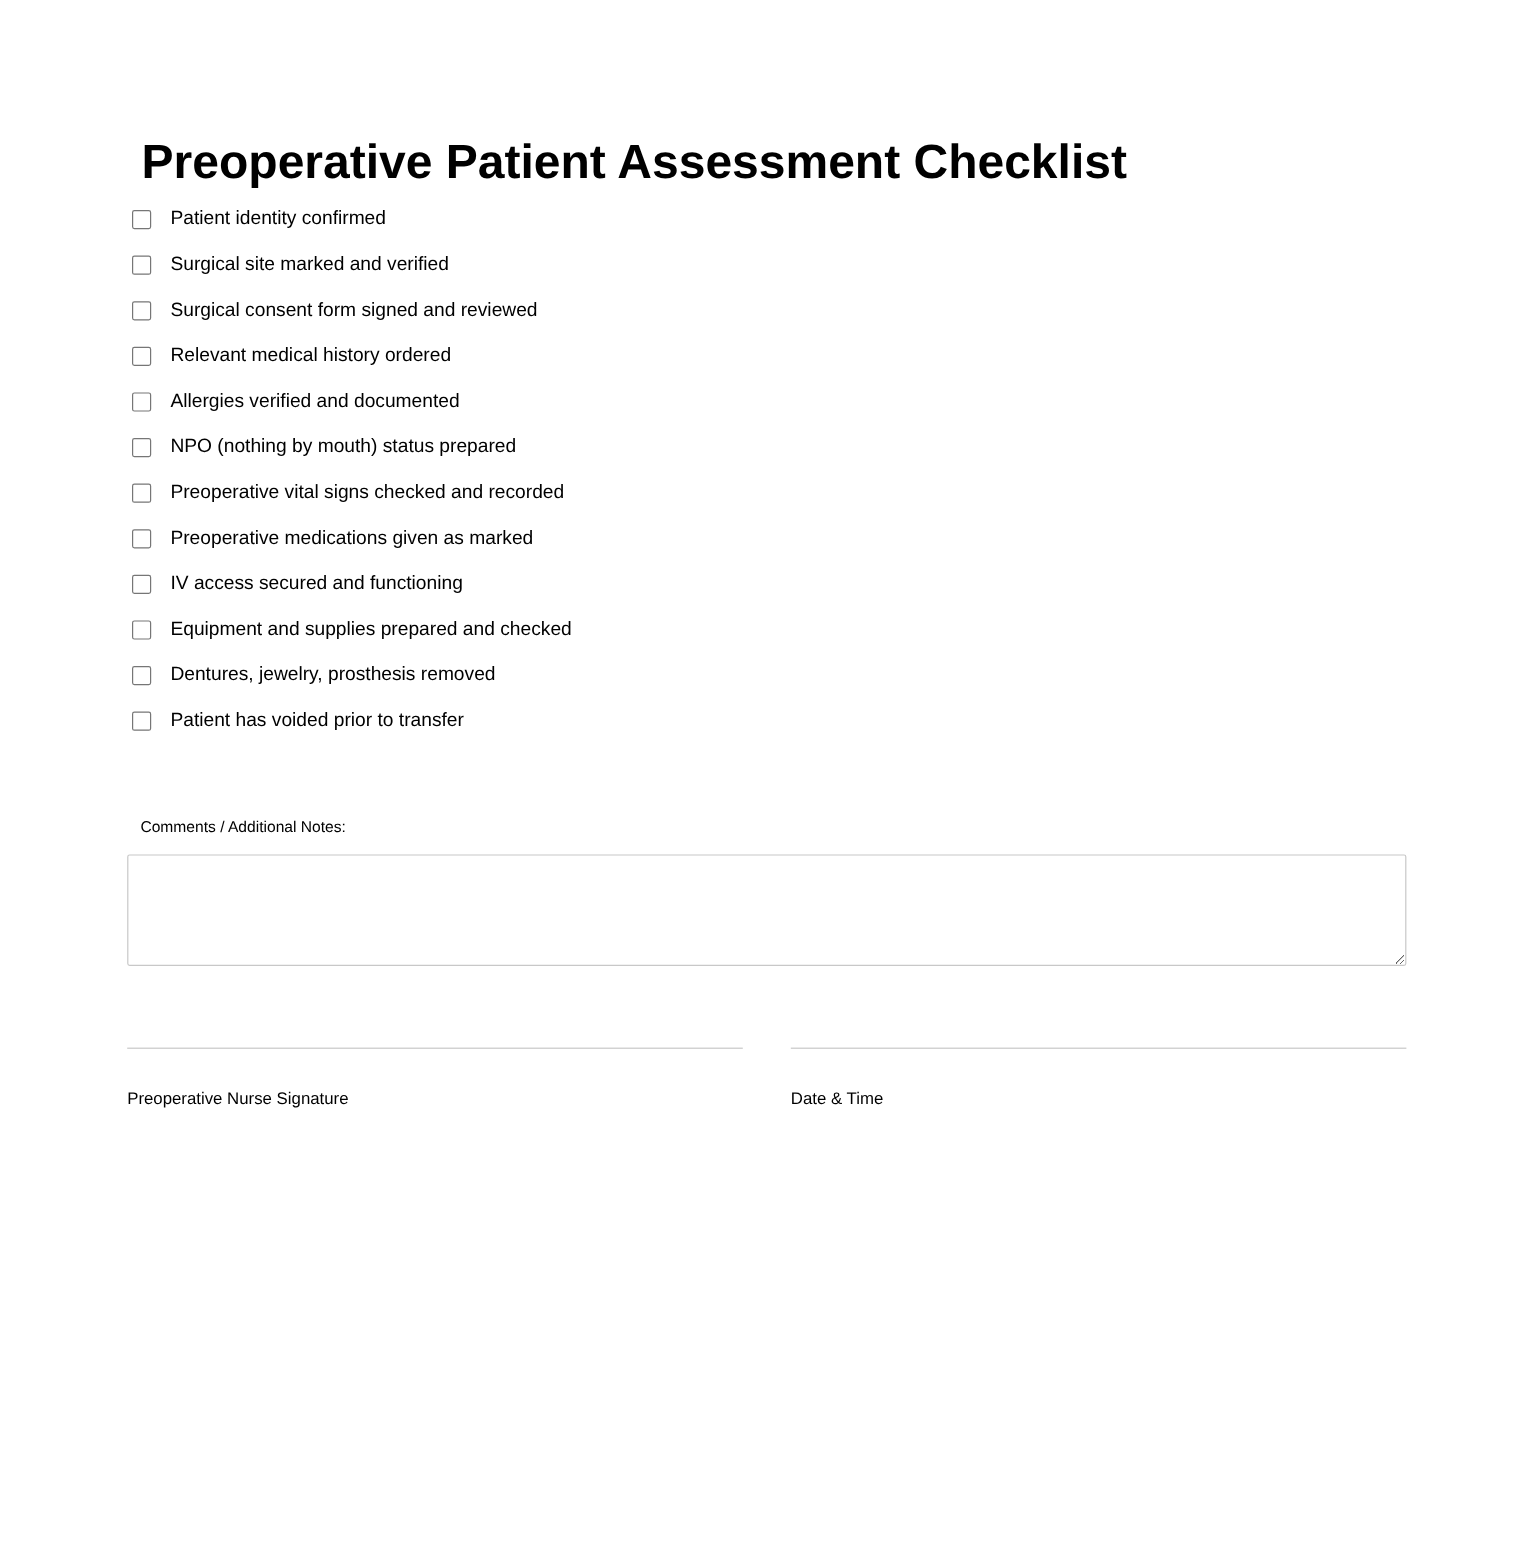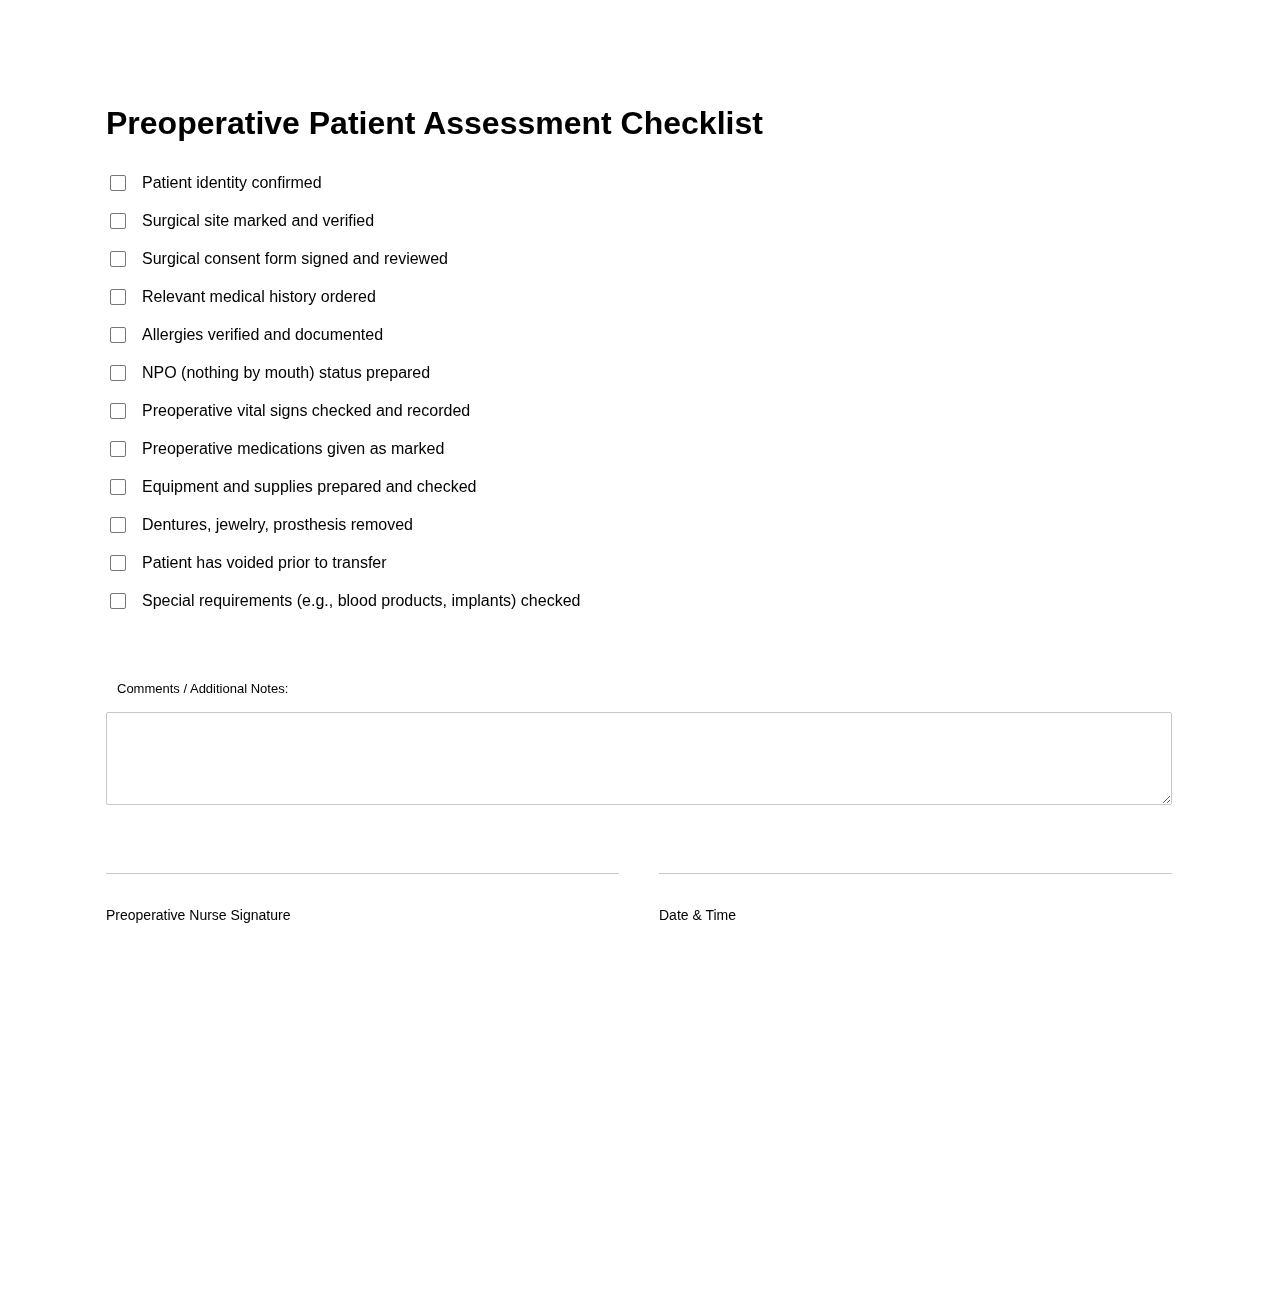--- a/index.html
+++ b/index.html
@@ -1,18 +1,18 @@
 <!DOCTYPE html>
 <html><head>
 <meta charset="utf-8">
 <style>
   html, body { margin: 0; padding: 0; background: #ffffff; }
   body { width: 1278px; height: 1300px; font-family: "Liberation Sans", sans-serif; color: #000; position: relative; }
   .page { position: absolute; left: 106px; top: 0; width: 1066px; }
-  h1 { margin: 0; position: absolute; top: 104px; left: 0; font-size: 32px; font-weight: bold; line-height: 38px; white-space: nowrap; }
+  h1 { margin: 12px; position: absolute; top: 104px; left: 0; font-size: 40px; font-weight: bold; line-height: 38px; white-space: nowrap; }
   .checklist { position: absolute; top: 164px; left: 0; }
   .item { display: flex; align-items: center; height: 38px; }
   .cb { width: 16px; height: 16px; border: 1px solid #767676; border-radius: 2px; margin: 0 16px 0 4px; box-sizing: border-box; background: #fff; }
   .item-label { font-size: 16px; line-height: 20px; }
   .notes-label { position: absolute; top: 678px; left: 11px; font-size: 13px; line-height: 22px; }
   .notes { position: absolute; top: 712px; left: 0; width: 1066px; height: 93px; box-sizing: border-box; border: 1px solid #c8c8c8; border-radius: 2px; resize: vertical; font-family: "Liberation Sans", sans-serif; font-size: 14px; padding: 6px; }
   .sig { position: absolute; top: 873px; width: 513px; border-top: 1px solid #c8c8c8; }
   .sig-label { position: absolute; top: 33px; left: 0; font-size: 14px; line-height: 17px; white-space: nowrap; }
 </style>
 </head>
@@ -49,33 +49,33 @@
     <div class="item">
         <span class="cb"></span>
         <span class="item-label">Preoperative vital signs checked and recorded</span>
       </div>
     <div class="item">
         <span class="cb"></span>
         <span class="item-label">Preoperative medications given as marked</span>
       </div>
     <div class="item">
         <span class="cb"></span>
+        <span class="item-label">IV access secured and functioning</span>
+      </div>
+    <div class="item">
+        <span class="cb"></span>
         <span class="item-label">Equipment and supplies prepared and checked</span>
       </div>
     <div class="item">
         <span class="cb"></span>
         <span class="item-label">Dentures, jewelry, prosthesis removed</span>
       </div>
     <div class="item">
         <span class="cb"></span>
         <span class="item-label">Patient has voided prior to transfer</span>
-      </div>
-    <div class="item">
-        <span class="cb"></span>
-        <span class="item-label">Special requirements (e.g., blood products, implants) checked</span>
       </div>
   </div>
 
   <div class="notes-label">Comments / Additional Notes:</div>
   <textarea class="notes" style=""></textarea>
 
   <div class="sig" style="left:0;text-align:right;">
     <span class="sig-label">Preoperative Nurse Signature</span>
   </div>
   <div class="sig" style="left:553px;">

